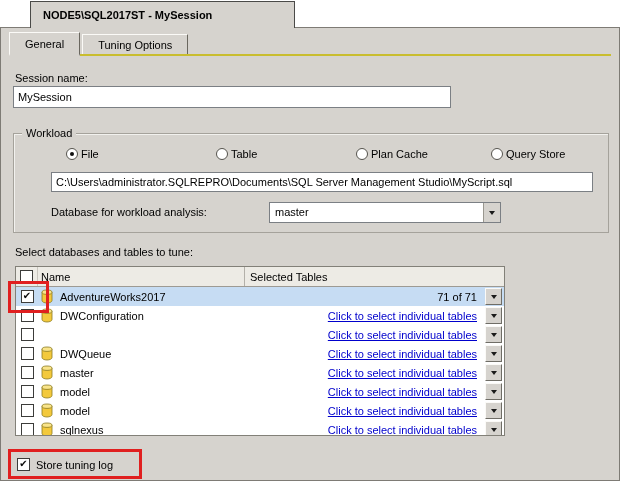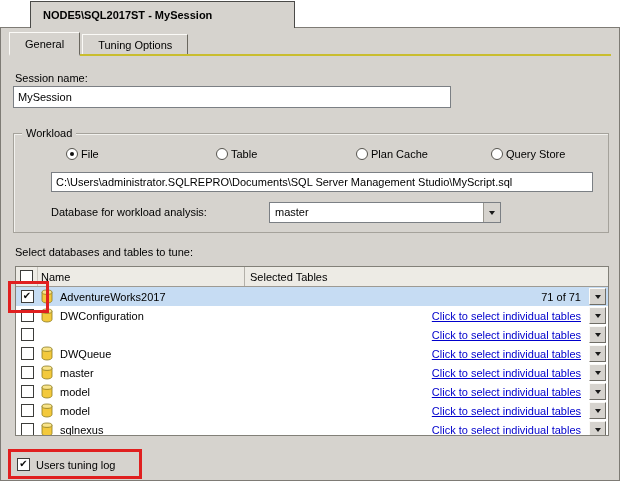--- a/index.html
+++ b/index.html
@@ -92,21 +92,21 @@
   .arrow {
     width: 0; height: 0;
     border-left: 3px solid transparent; border-right: 3px solid transparent;
     border-top: 4px solid #1a1a1a;
   }
 
   .tune-label { position: absolute; left: 14px; top: 218px; }
 
   
   .db-table {
-    position: absolute; left: 14px; top: 238px; width: 594px; height: 170px;
+    position: absolute; left: 14px; top: 238px; width: 490px; height: 170px;
     border: 1px solid #828078; background: #fff; overflow: hidden;
   }
   .thead {
     display: flex; align-items: center; height: 20px;
     background: #edebe5; border-bottom: 1px solid #9d9a93;
   }
   .thead .cell-check { border-right: 1px solid #c9c6bf; height: 100%; }
   .thead .cell-name { border-right: 1px solid #b3b0a9; height: 100%; padding-left: 3px; }
   .thead .cell-tables { justify-content: flex-start; padding-left: 5px; }
   .cell-check { width: 22px; flex: none; display: flex; align-items: center; justify-content: center; }
@@ -353,20 +353,20 @@
       <span class="row-combo">
         <span class="arrow"></span>
       </span>
     </div>
   </div>
         </div>
     </div>
 
     <label class="save-log">
       <span class="checkbox checked"></span>
-      <span>Users tuning log</span>
+      <span>Store tuning log</span>
     </label>
 
   </div>
 
   <div class="red-box red-box-1"></div>
   <div class="red-box red-box-2"></div>
 </div>
 
 </body></html>

